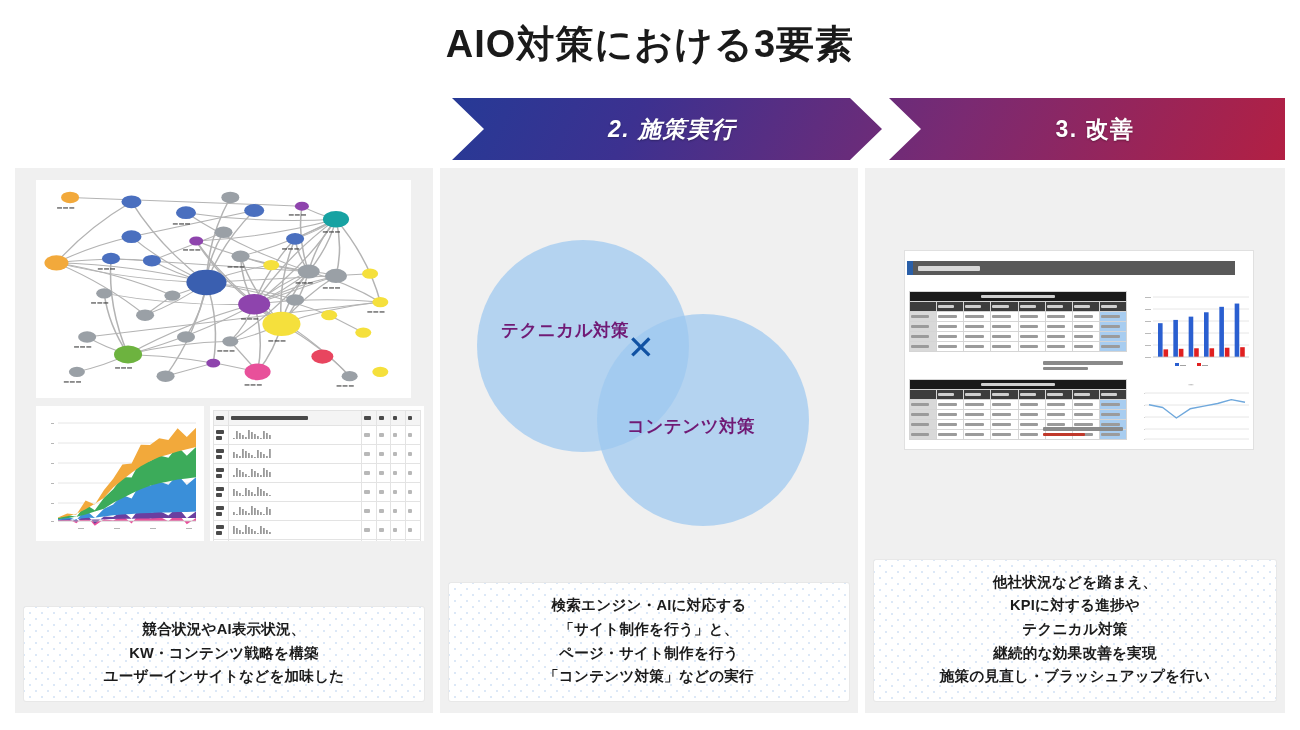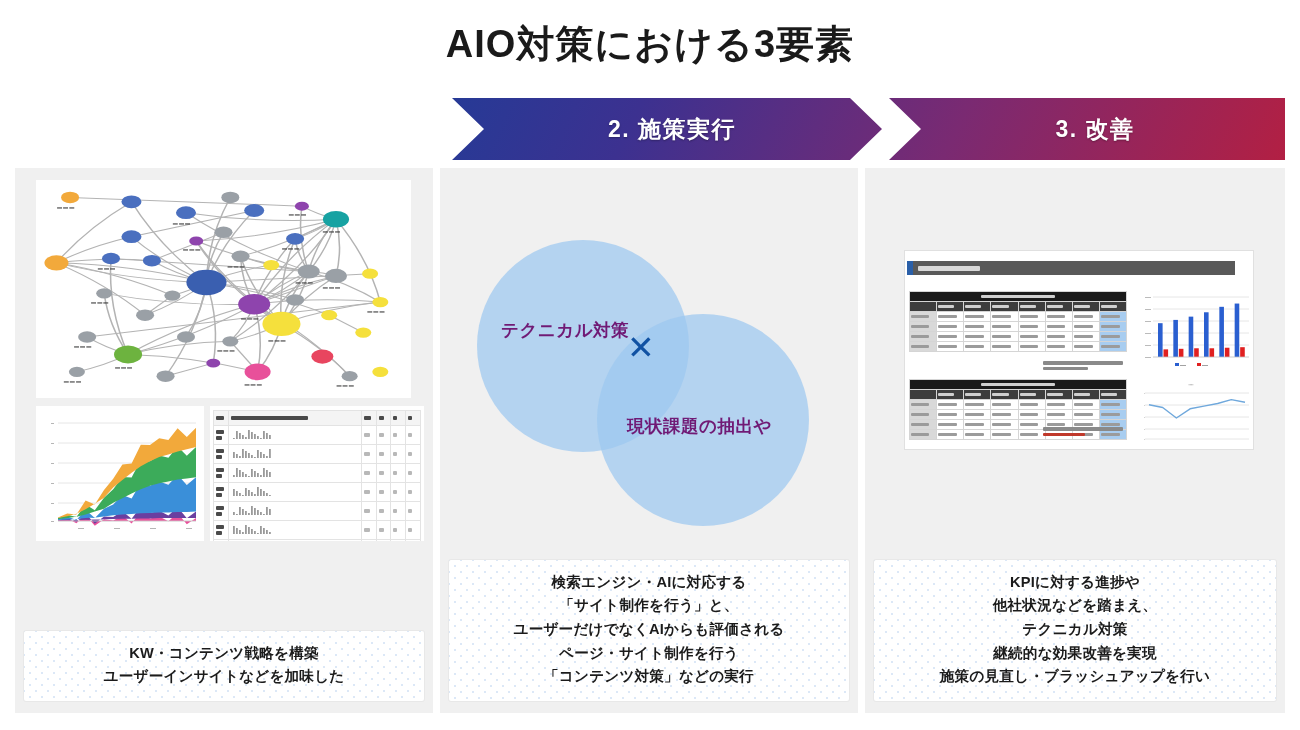--- a/index.html
+++ b/index.html
@@ -64,21 +64,21 @@
   }
   .seg-label {
     color: #ffffff;
     font-size: 23px;
     font-weight: bold;
     letter-spacing: 1.5px;
     text-shadow: 0 1px 2px rgba(0,0,0,0.30);
     white-space: nowrap;
   }
   .seg1 .seg-label { padding-right: 34px; }
-  .seg2 .seg-label { padding-left: 10px; }
+  .seg2 .seg-label { padding-left: 10px; font-style: italic; }
   .seg3 .seg-label { padding-left: 16px; text-align: center; }
 
   
   .columns {
     position: absolute;
     left: 15px;
     top: 168px;
     width: 1270px;
     height: 545px;
     display: flex;
@@ -697,40 +697,40 @@
                   <td></td>
                 </tr>
               </tbody>
           </table>
         </div>
       </div>
 
     </div>
 
     <div class="caption">
+      <span class="ln">競合状況やAI表示状況、</span>
       <span class="ln">KW・コンテンツ戦略を構築</span>
       <span class="ln">ユーザーインサイトなどを加味した</span>
     </div>
   </div>
 
   <div class="column">
     <div class="visual">
       <div class="venn-wrap">
         <div class="circle circle-a"></div>
         <div class="circle circle-b"></div>
         <span class="venn-label label-a">テクニカル対策</span>
         <span class="venn-x">✕</span>
-        <span class="venn-label label-b">現状課題の抽出や</span>
+        <span class="venn-label label-b">コンテンツ対策</span>
       </div>
     </div>
 
     <div class="caption">
       <span class="ln">検索エンジン・AIに対応する</span>
       <span class="ln">「サイト制作を行う」と、</span>
-      <span class="ln">ユーザーだけでなくAIからも評価される</span>
       <span class="ln">ページ・サイト制作を行う</span>
       <span class="ln">「コンテンツ対策」などの実行</span>
     </div>
   </div>
 
   <div class="column">
     <div class="visual">
       <div class="dashcard">
 
         <div class="dash-badge"></div>
@@ -1082,21 +1082,21 @@
               <text x="14" y="39" text-anchor="end">▪</text>
               <text x="14" y="51" text-anchor="end">▪</text>
               <text x="14" y="61" text-anchor="end">▪</text>
             </g>
         </svg>
 
       </div>
     </div>
 
     <div class="caption">
+      <span class="ln">他社状況などを踏まえ、</span>
       <span class="ln">KPIに対する進捗や</span>
-      <span class="ln">他社状況などを踏まえ、</span>
       <span class="ln">テクニカル対策</span>
       <span class="ln">継続的な効果改善を実現</span>
       <span class="ln">施策の見直し・ブラッシュアップを行い</span>
     </div>
   </div>
 
 </div>
 
 </body></html>

